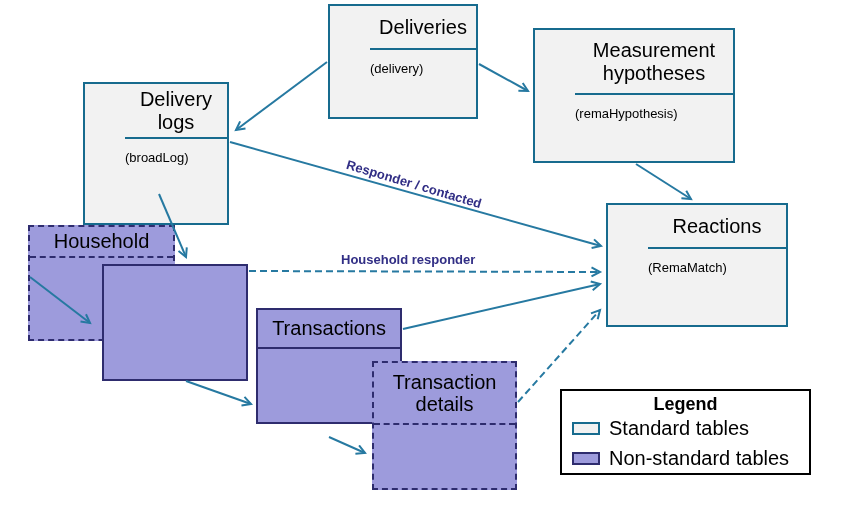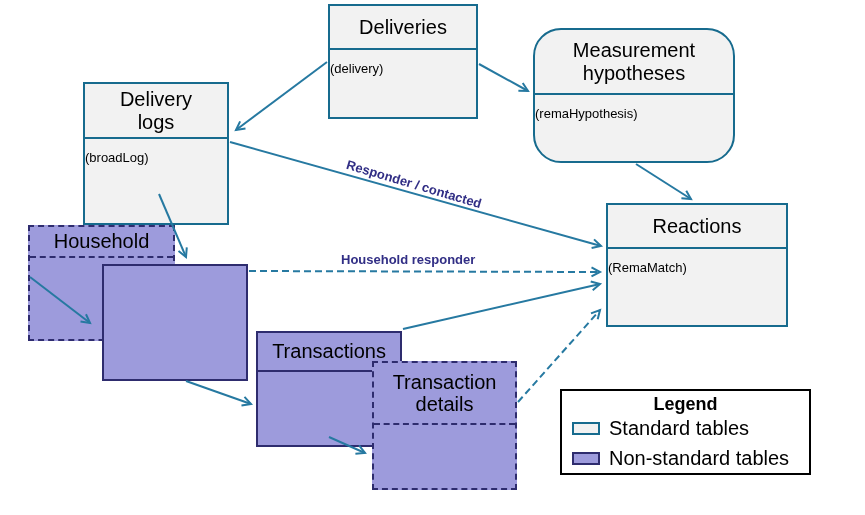--- a/index.html
+++ b/index.html
@@ -9,42 +9,42 @@
   }
   svg.connectors{position:absolute;left:0;top:0;width:865px;height:515px;z-index:10;pointer-events:none;}
 
   .box{position:absolute;box-sizing:border-box;display:flex;flex-direction:column;}
   .box .hd{
     flex:0 0 auto;display:flex;align-items:center;justify-content:center;text-align:center;
     font-size:20px;line-height:1.12;white-space:pre-line;
   }
   .box .bd{flex:1 1 auto;font-size:13px;padding-top:11px;}
 
-  .std{background:#f2f2f2;border:2px solid #176b8e;z-index:2;}
+  .std{background:#f2f2f2;border:2px solid #176b8e;z-index:2;padding-left:40px;}
   .std .hd{border-bottom:2px solid #176b8e;}
 
   .ns{background:#9d9bdc;border:2px solid #2e2c6e;z-index:2;}
   .ns .hd{border-bottom:2px solid #2e2c6e;}
   .ns.dashed{border-style:dashed;}
   .ns.dashed .hd{border-bottom-style:dashed;}
   .ns.overlay{z-index:3;}
 
   #box-deliveries{left:328px;top:4px;width:150px;height:115px;}
   #box-deliveries .hd{height:42px;}
   #box-delivery-logs{left:83px;top:82px;width:146px;height:143px;}
   #box-delivery-logs .hd{height:53px;}
-  #box-measurement{left:533px;top:28px;width:202px;height:135px;border-radius:28px;}
+  #box-measurement{left:533px;top:28px;width:202px;height:135px;}
   #box-measurement .hd{height:63px;}
   #box-reactions{left:606px;top:203px;width:182px;height:124px;}
   #box-reactions .hd{height:42px;}
   #box-household{left:28px;top:225px;width:147px;height:116px;gap:8px;}
   #box-household .hd{height:29px;}
   #box-recipients{left:102px;top:264px;width:146px;height:117px;}
   #box-recipients .hd{height:42px;}
-  #box-transactions{left:256px;top:331px;width:146px;height:116px;}
+  #box-transactions{left:256px;top:308px;width:146px;height:116px;}
   #box-transactions .hd{height:37px;}
   #box-transaction-details{left:372px;top:361px;width:145px;height:129px;}
   #box-transaction-details .hd{height:60px;}
 
   .conn-label{
     position:absolute;z-index:11;font-size:13px;font-weight:bold;color:#312e85;white-space:nowrap;
   }
   #label-responder{left:349px;top:157px;transform:rotate(16.5deg);transform-origin:left top;}
   #label-household-responder{left:333px;top:252px;padding-left:8px;}
 

